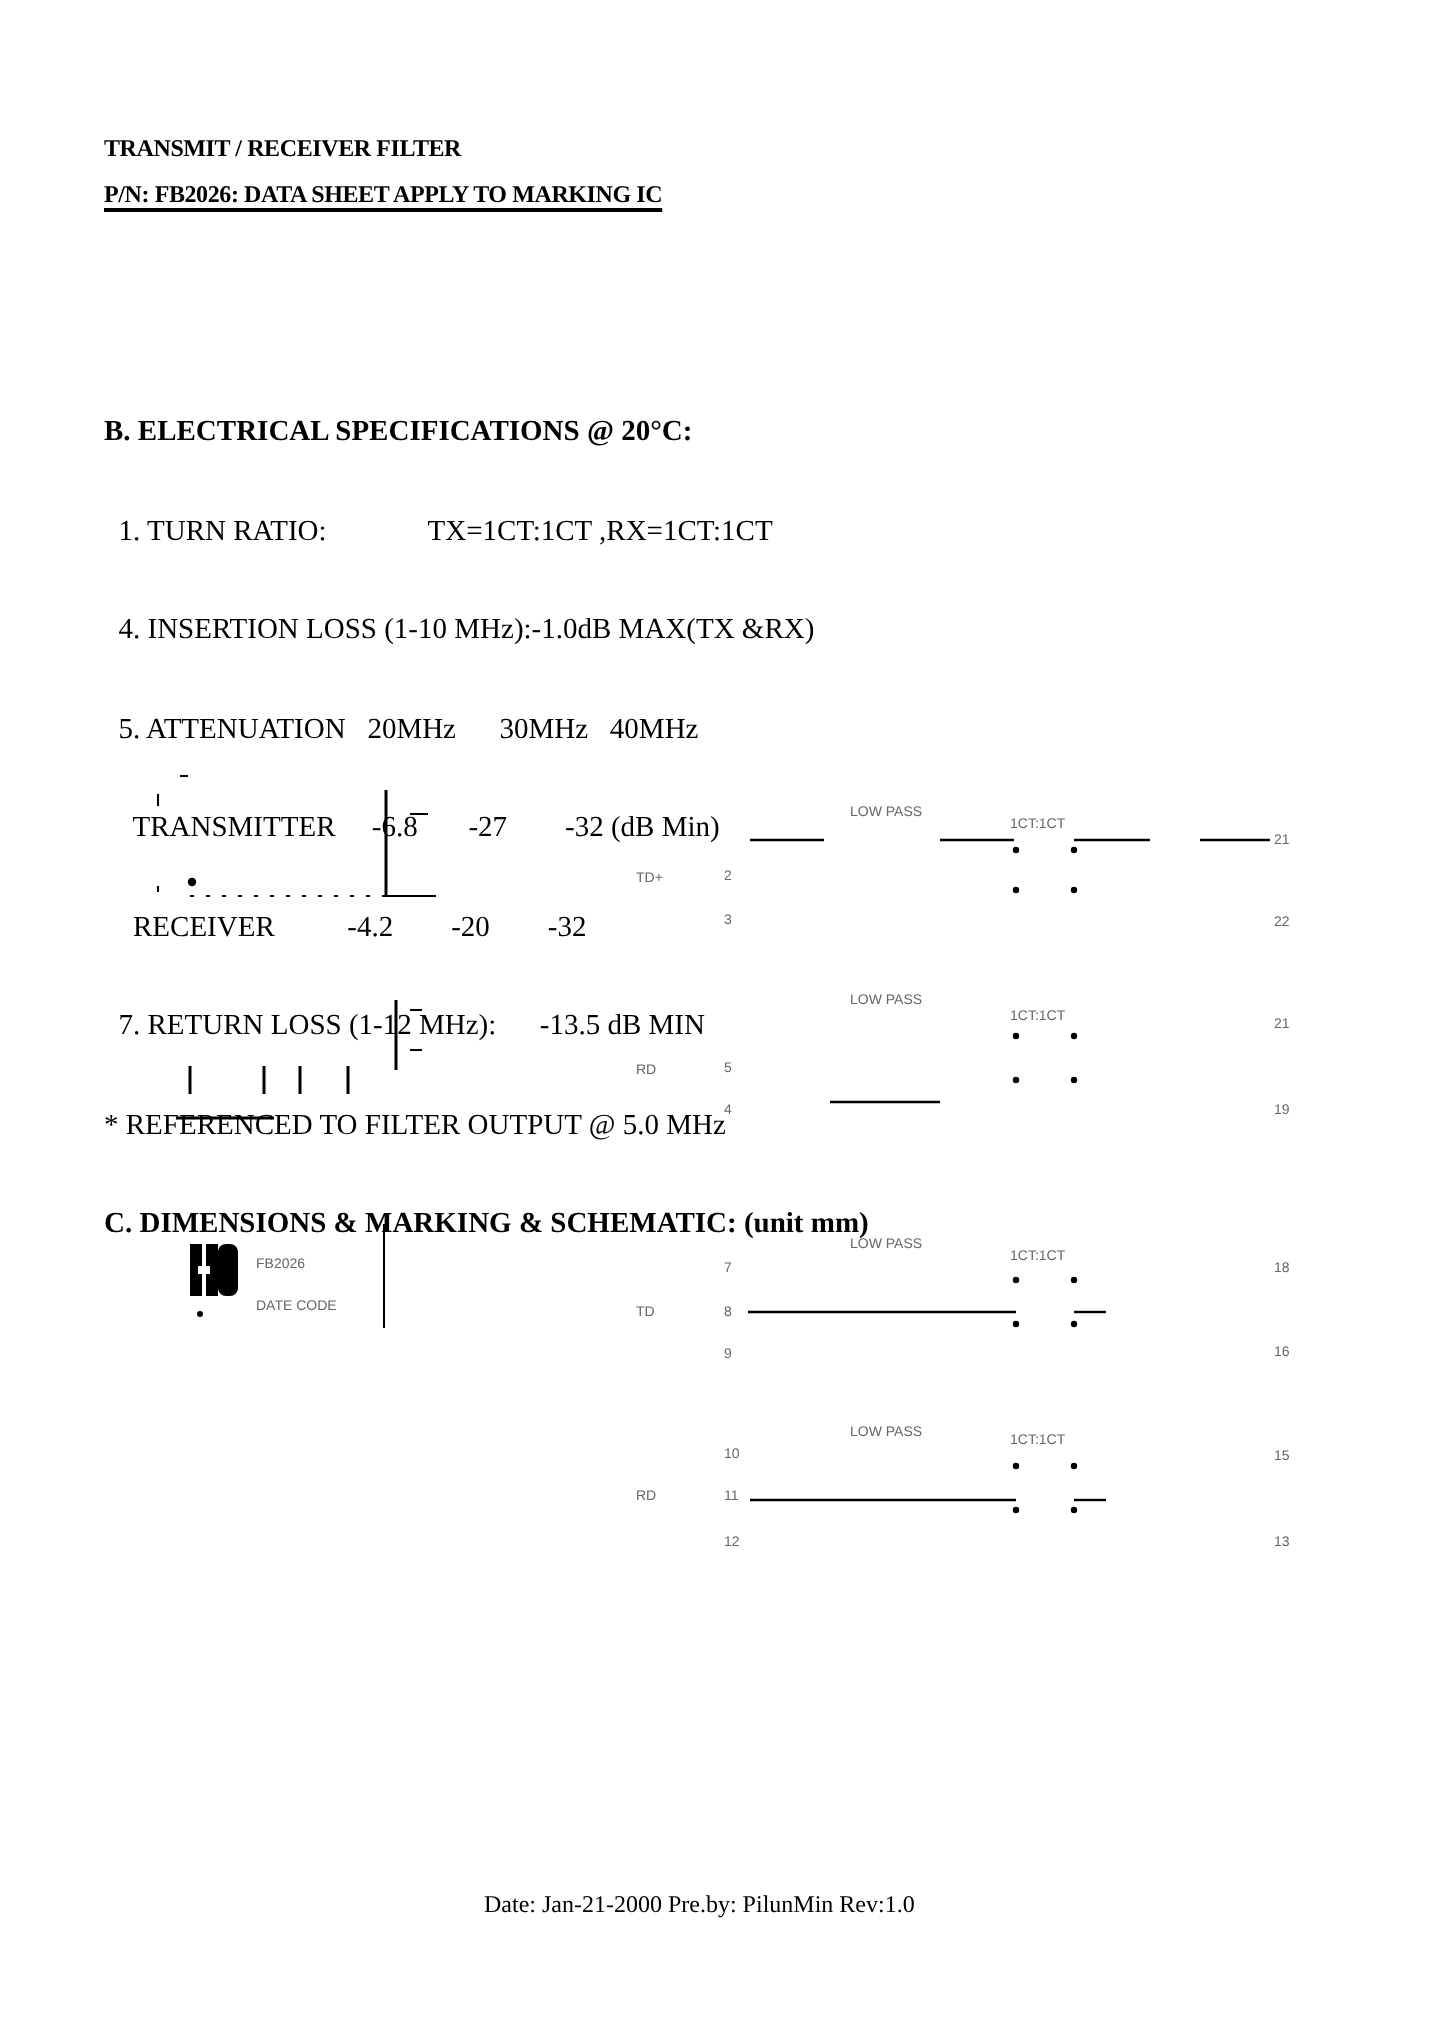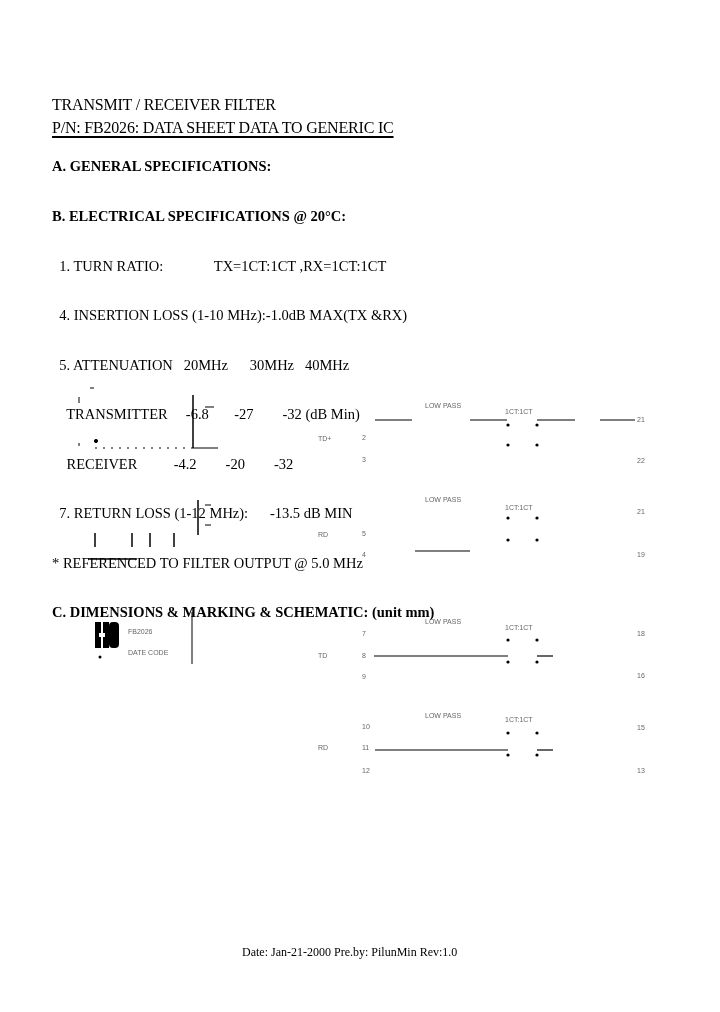--- a/index.html
+++ b/index.html
@@ -1,34 +1,33 @@
 <!DOCTYPE html>
 <html><head>
 <meta charset="utf-8">
 <style>
   html, body { margin: 0; padding: 0; background: #ffffff; }
   body { width: 720px; height: 1012px; position: relative; overflow: hidden; font-family: "Liberation Serif", "DejaVu Serif", serif; color: #000; }
-  .title { position: absolute; left: 52px; font-weight: normal; font-size: 16px; letter-spacing: -0.2px; margin-top: 29px; }
+  .title { position: absolute; left: 52px; font-weight: bold; font-size: 12px; letter-spacing: -0.2px; }
   .t1 { top: 67px; }
   .t2 { top: 90px; text-decoration: underline; text-decoration-thickness: 2px; text-underline-offset: 3px; }
   .sec { position: absolute; left: 52px; font-size: 14.5px; line-height: 16.5px; white-space: pre; }
   .sec .h { font-weight: bold; }
   .row { height: 16.5px; }
   .blk { position: absolute; left: 0; top: 0; width: 720px; height: 1012px; }
   .footer { position: absolute; left: 242px; top: 945px; font-size: 12px; }
   svg text { font-family: "Liberation Sans", sans-serif; }
 </style>
 </head>
 <body>
 
 <div class="title t1">TRANSMIT / RECEIVER FILTER</div>
-<div class="title t2">P/N: FB2026: DATA SHEET DATA TO GENERIC IC</div>
+<div class="title t2">P/N: FB2026: DATA SHEET APPLY TO MARKING IC</div>
 
 <div class="sec" style="top:125px;">
-  <div class="row h">A. GENERAL SPECIFICATIONS:</div>
 </div>
 
 <div class="sec" style="top:175px;">
   <div class="row h">B. ELECTRICAL SPECIFICATIONS @ 20°C:</div>
   <div class="row">  1. TURN RATIO:              TX=1CT:1CT ,RX=1CT:1CT</div>
   <div class="row">  4. INSERTION LOSS (1-10 MHz):-1.0dB MAX(TX &amp;RX)</div>
   <div class="row">  5. ATTENUATION   20MHz      30MHz   40MHz</div>
   <div class="row">    TRANSMITTER     -6.8       -27        -32 (dB Min)</div>
   <div class="row">    RECEIVER          -4.2        -20        -32</div>
   <div class="row">  7. RETURN LOSS (1-12 MHz):      -13.5 dB MIN</div>

